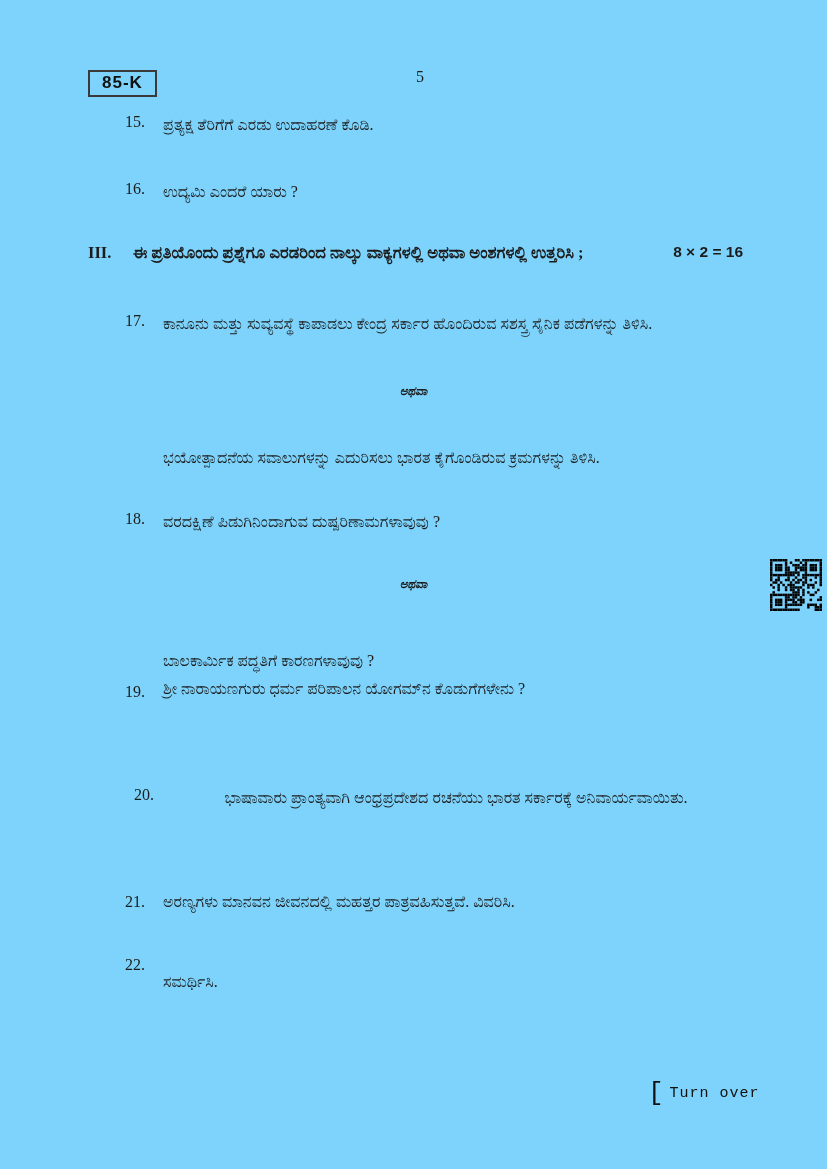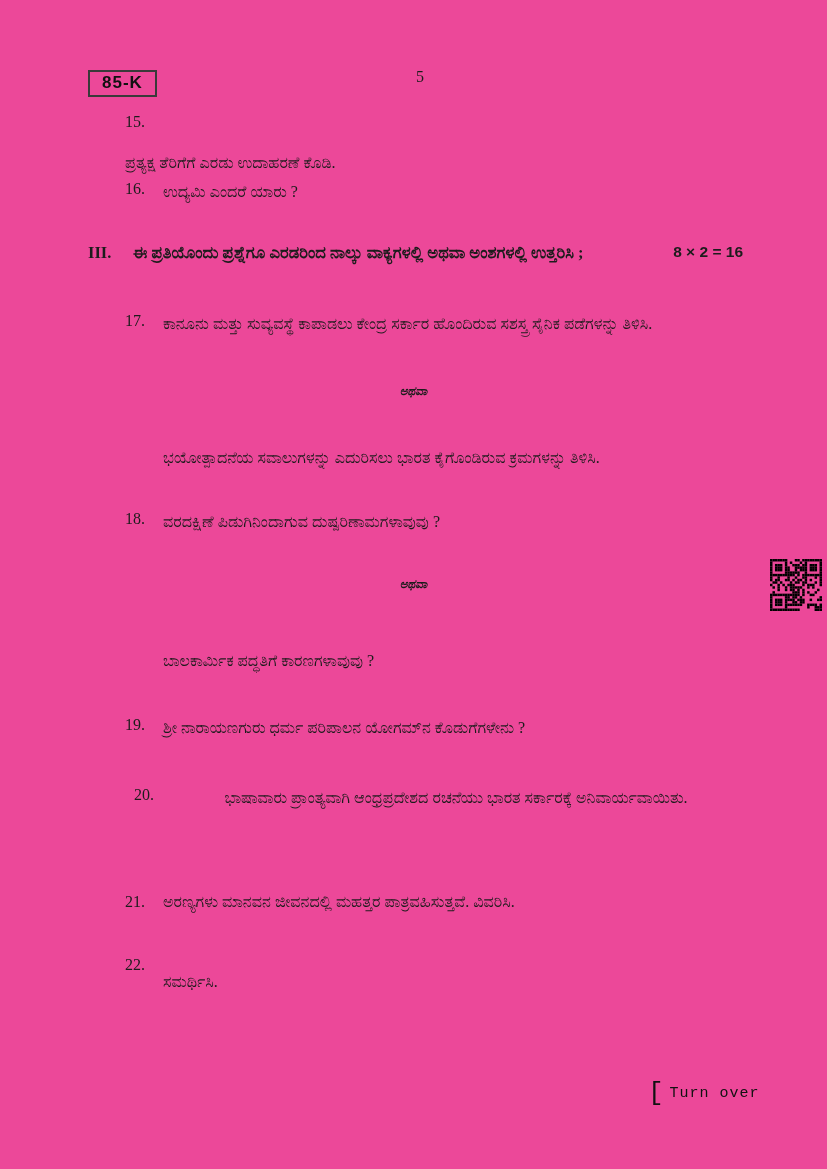--- a/index.html
+++ b/index.html
@@ -1,19 +1,19 @@
 <!DOCTYPE html>
 <html><head>
 <meta charset="utf-8">
 <style>
   html, body { margin:0; padding:0; background:#ffffff; }
   .page {
     position:relative;
     width:827px; height:1169px;
-    background:#ec4899;
+    background:#7dd3fc;
     color:#1c1c1c;
     font-family:"Liberation Serif","DejaVu Serif",serif;
     font-size:16px;
     overflow:hidden;
   }
   .abs { position:absolute; }
 
   
   .code-box {
     left:88px; top:70px;
@@ -78,21 +78,21 @@
 </head>
 <body>
 
 <div class="page">
 
   <div class="abs code-box">
     <span>85-K</span>
   </div>
   <div class="abs page-num">5</div>
 
-  <div class="abs q-row" style="top:113px;flex-direction:column;">
+  <div class="abs q-row" style="top:113px;">
     <div class="q-num">15.</div>
     <div class="q-text">ಪ್ರತ್ಯಕ್ಷ ತೆರಿಗೆಗೆ ಎರಡು ಉದಾಹರಣೆ ಕೊಡಿ.</div>
   </div>
 
   <div class="abs q-row" style="top:180px;">
     <div class="q-num">16.</div>
     <div class="q-text">ಉದ್ಯಮಿ ಎಂದರೆ ಯಾರು ?</div>
   </div>
 
   <div class="abs section-row" style="top:243px;">
@@ -357,21 +357,21 @@
         <rect x="45" y="50" width="2.5" height="2.5"></rect>
         <rect x="47.5" y="50" width="2.5" height="2.5"></rect>
         <rect x="50" y="50" width="2.5" height="2.5"></rect>
       </svg>
   </div>
 
   <div class="abs or-row" style="top:577px;">ಅಥವಾ</div>
 
   <div class="abs alt-row" style="top:649px;">ಬಾಲಕಾರ್ಮಿಕ ಪದ್ಧತಿಗೆ ಕಾರಣಗಳಾವುವು ?</div>
 
-  <div class="abs q-row" style="top:716px;">
+  <div class="abs q-row" style="top:677px;align-items:flex-end;">
     <div class="q-num">19.</div>
     <div class="q-text">ಶ್ರೀ ನಾರಾಯಣಗುರು ಧರ್ಮ ಪರಿಪಾಲನ ಯೋಗಮ್‌ನ ಕೊಡುಗೆಗಳೇನು ?</div>
   </div>
 
   <div class="abs q-row" style="top:786px;text-align:center;">
     <div class="q-num">20.</div>
     <div class="q-text">
       <div>ಭಾಷಾವಾರು ಪ್ರಾಂತ್ಯವಾಗಿ ಆಂಧ್ರಪ್ರದೇಶದ ರಚನೆಯು ಭಾರತ ಸರ್ಕಾರಕ್ಕೆ ಅನಿವಾರ್ಯವಾಯಿತು.</div>
     </div>
   </div>

